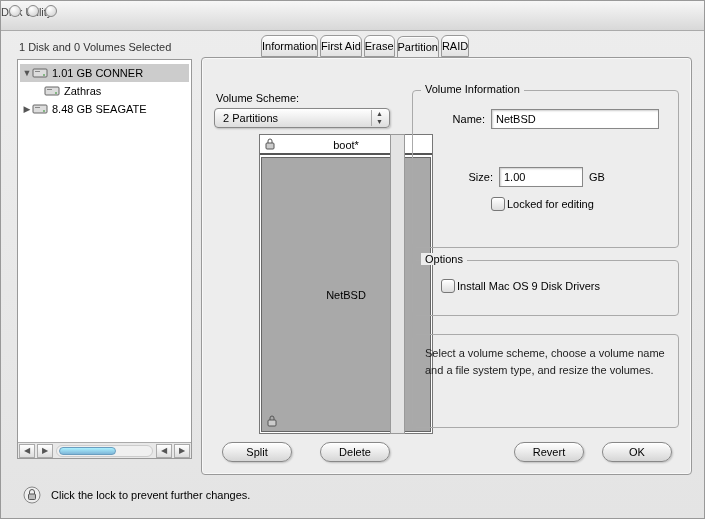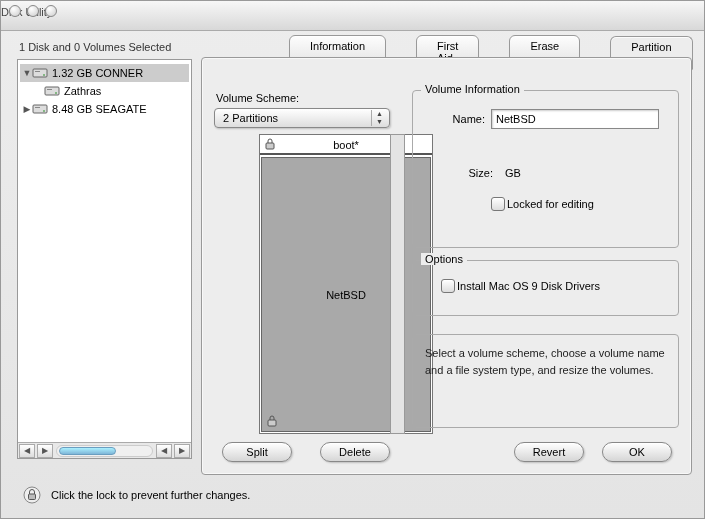--- a/index.html
+++ b/index.html
@@ -4,21 +4,21 @@
 <style>
   * { box-sizing: border-box; margin: 0; padding: 0; font-family: "Lucida Grande", Geneva, sans-serif; font-size: 11px; }
   body { background: #fff; }
   .window { width: 705px; height: 519px; background: linear-gradient(#ededed,#e4e4e4); border: 1px solid #999; position: relative; }
   .titlebar { height: 30px; background: linear-gradient(#f7f7f7,#d8d8d8); border-bottom: 1px solid #aaa; position: relative; text-align: left; line-height: 22px; font-size: 12px; color: #444; }
   .traffic { position: absolute; left: 8px; top: 4px; display: flex; gap: 6px; }
   .traffic span { width: 12px; height: 12px; border-radius: 50%; border: 1px solid #888; background: radial-gradient(circle at 35% 30%, #fff, #ccc); display: inline-block; }
   .content { position: absolute; top: 22px; left: 0; right: 0; bottom: 0; }
   .status-strip { position: absolute; left: 18px; top: 18px; font-size: 11px; color: #333; }
   .tabs { position: absolute; left: 260px; top: 12px; display: flex; }
-  .tab { padding: 4px 20px; border: 1px solid #999; background: linear-gradient(#fdfdfd,#e2e2e2); border-radius: 6px 6px 0 0; margin-right: 2px; font-size: 11px; box-shadow: 0 1px 0 rgba(255,255,255,0.8) inset; cursor: default; margin-left: 28px; }
+  .tab { padding: 4px 0; border: 1px solid #999; background: linear-gradient(#fdfdfd,#e2e2e2); border-radius: 6px 6px 0 0; margin-right: 2px; font-size: 11px; box-shadow: 0 1px 0 rgba(255,255,255,0.8) inset; cursor: default; }
   .tab.active { background: #ededed; border-bottom: 1px solid #ededed; position: relative; top: 1px; }
   
   .sidebar { position: absolute; left: 16px; top: 36px; width: 175px; height: 400px; border: 1px solid #999; background: #fff; }
   .tree { padding: 4px 2px; }
   .tree-row { display: flex; align-items: center; height: 18px; padding-left: 2px; }
   .tree-row.selected { background: #cccccc; }
   .tree-row .arrow { width: 10px; text-align: center; color: #555; font-size: 9px; }
   .tree-row .hd-icon { width: 16px; height: 14px; margin-right: 4px; }
   .tree-row .label { font-size: 11px; }
   .tree-row.child { padding-left: 24px; }
@@ -98,21 +98,21 @@
       <div class="tree">
         <div class="tree-row selected">
           <span class="arrow">▼</span>
           <span class="hd-icon">
             <svg viewBox="0 0 16 14">
                 <rect x="1" y="3" width="14" height="8" rx="1" fill="#ddd" stroke="#666"></rect>
                 <rect x="3" y="5" width="5" height="1" fill="#888"></rect>
                 <circle cx="12" cy="9" r="1" fill="#6a6"></circle>
               </svg>
           </span>
-          <span class="label">1.32 GB CONNER</span>
+          <span class="label">1.01 GB CONNER</span>
         </div>
         <div class="tree-row child">
           <span class="hd-icon">
             <svg viewBox="0 0 16 14">
                 <rect x="1" y="3" width="14" height="8" rx="1" fill="#ddd" stroke="#666"></rect>
                 <rect x="3" y="5" width="5" height="1" fill="#888"></rect>
                 <circle cx="12" cy="9" r="1" fill="#6a6"></circle>
               </svg>
           </span>
           <span class="label">Zathras</span>
@@ -171,20 +171,21 @@
       <div class="pmap-scroll"></div>
 
       <div class="group g-volinfo">
         <div class="group-title">Volume Information</div>
         <div class="field-row fr-name">
           <label>Name:</label>
           <input class="text-input ti-name" value="NetBSD" style="">
         </div>
         <div class="field-row fr-size">
           <label>Size:</label>
+          <input class="text-input ti-size" value="1.00" style="">
           <span class="size-unit">GB</span>
         </div>
         <div class="chk-row chk-locked">
           <span class="aqua-chk"></span>
           <span>Locked for editing</span>
         </div>
       </div>
 
       <div class="group g-options">
         <div class="group-title">Options</div>

